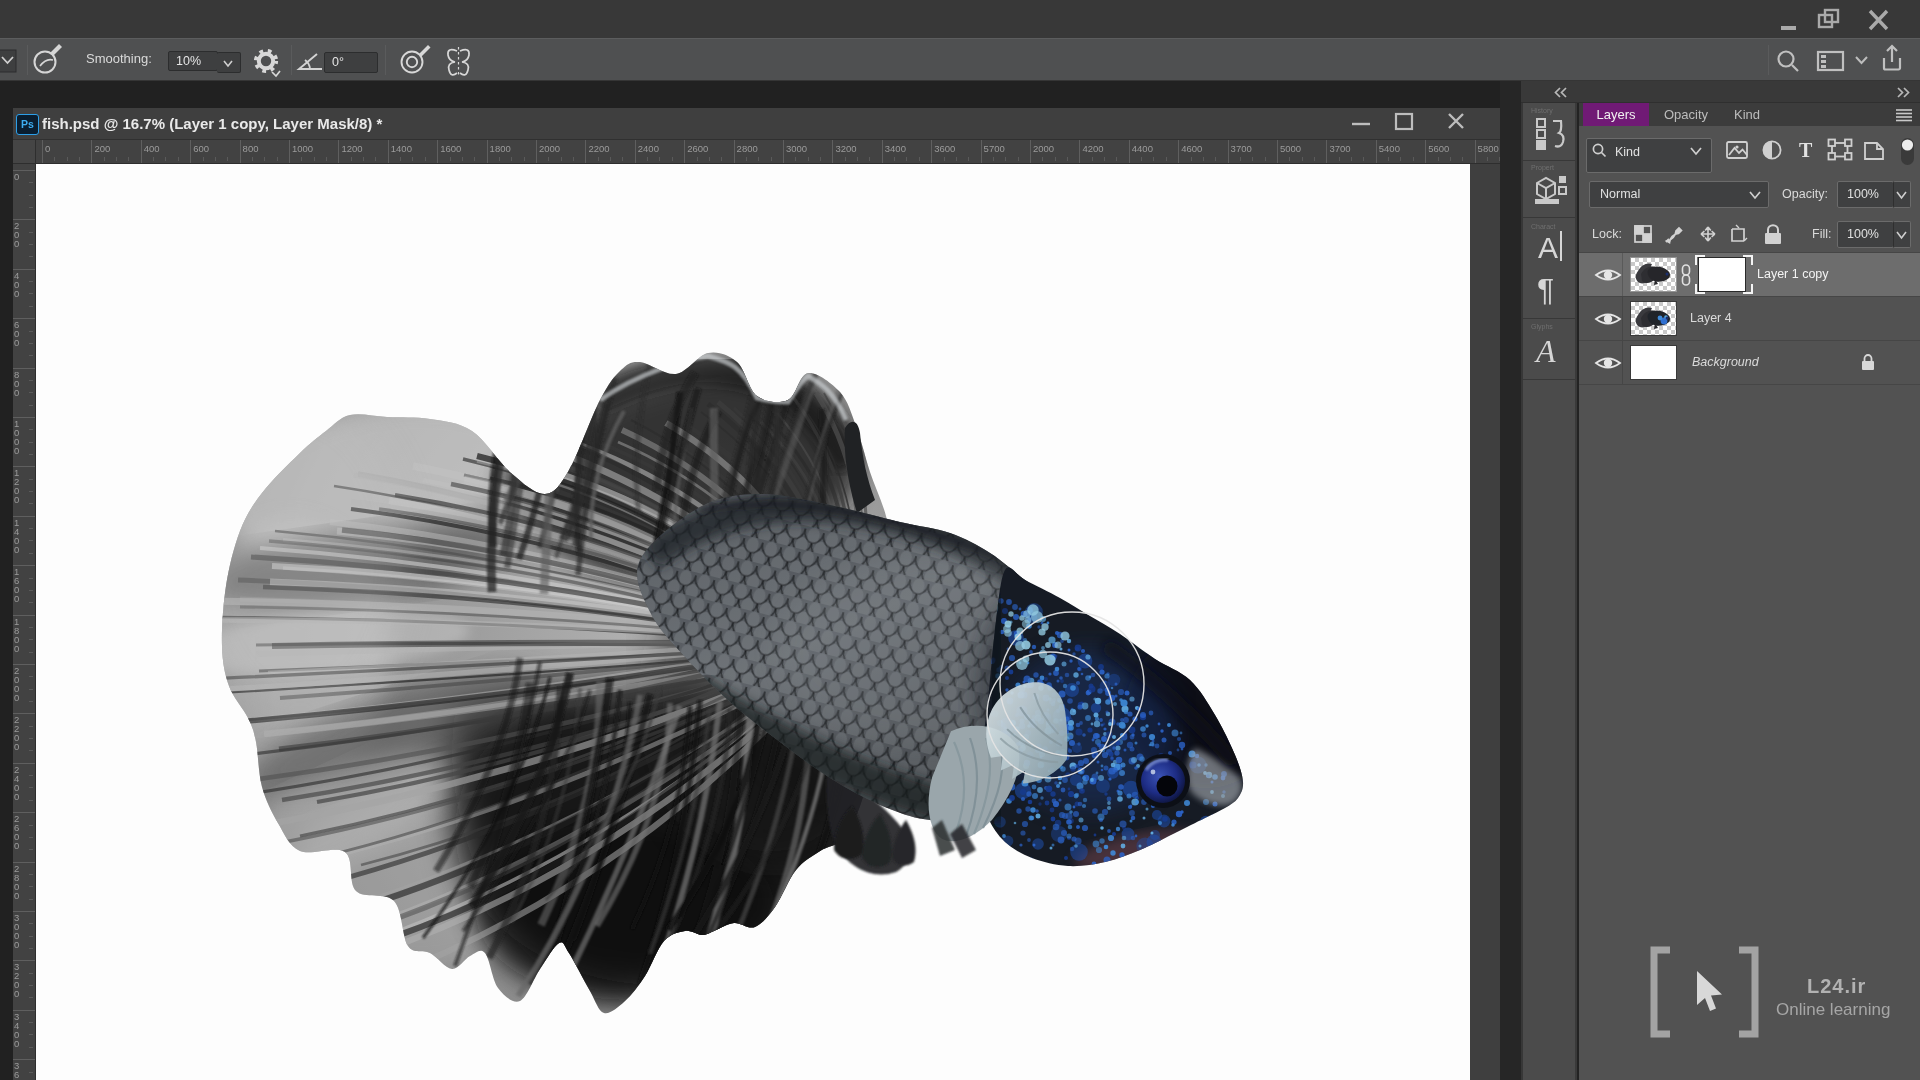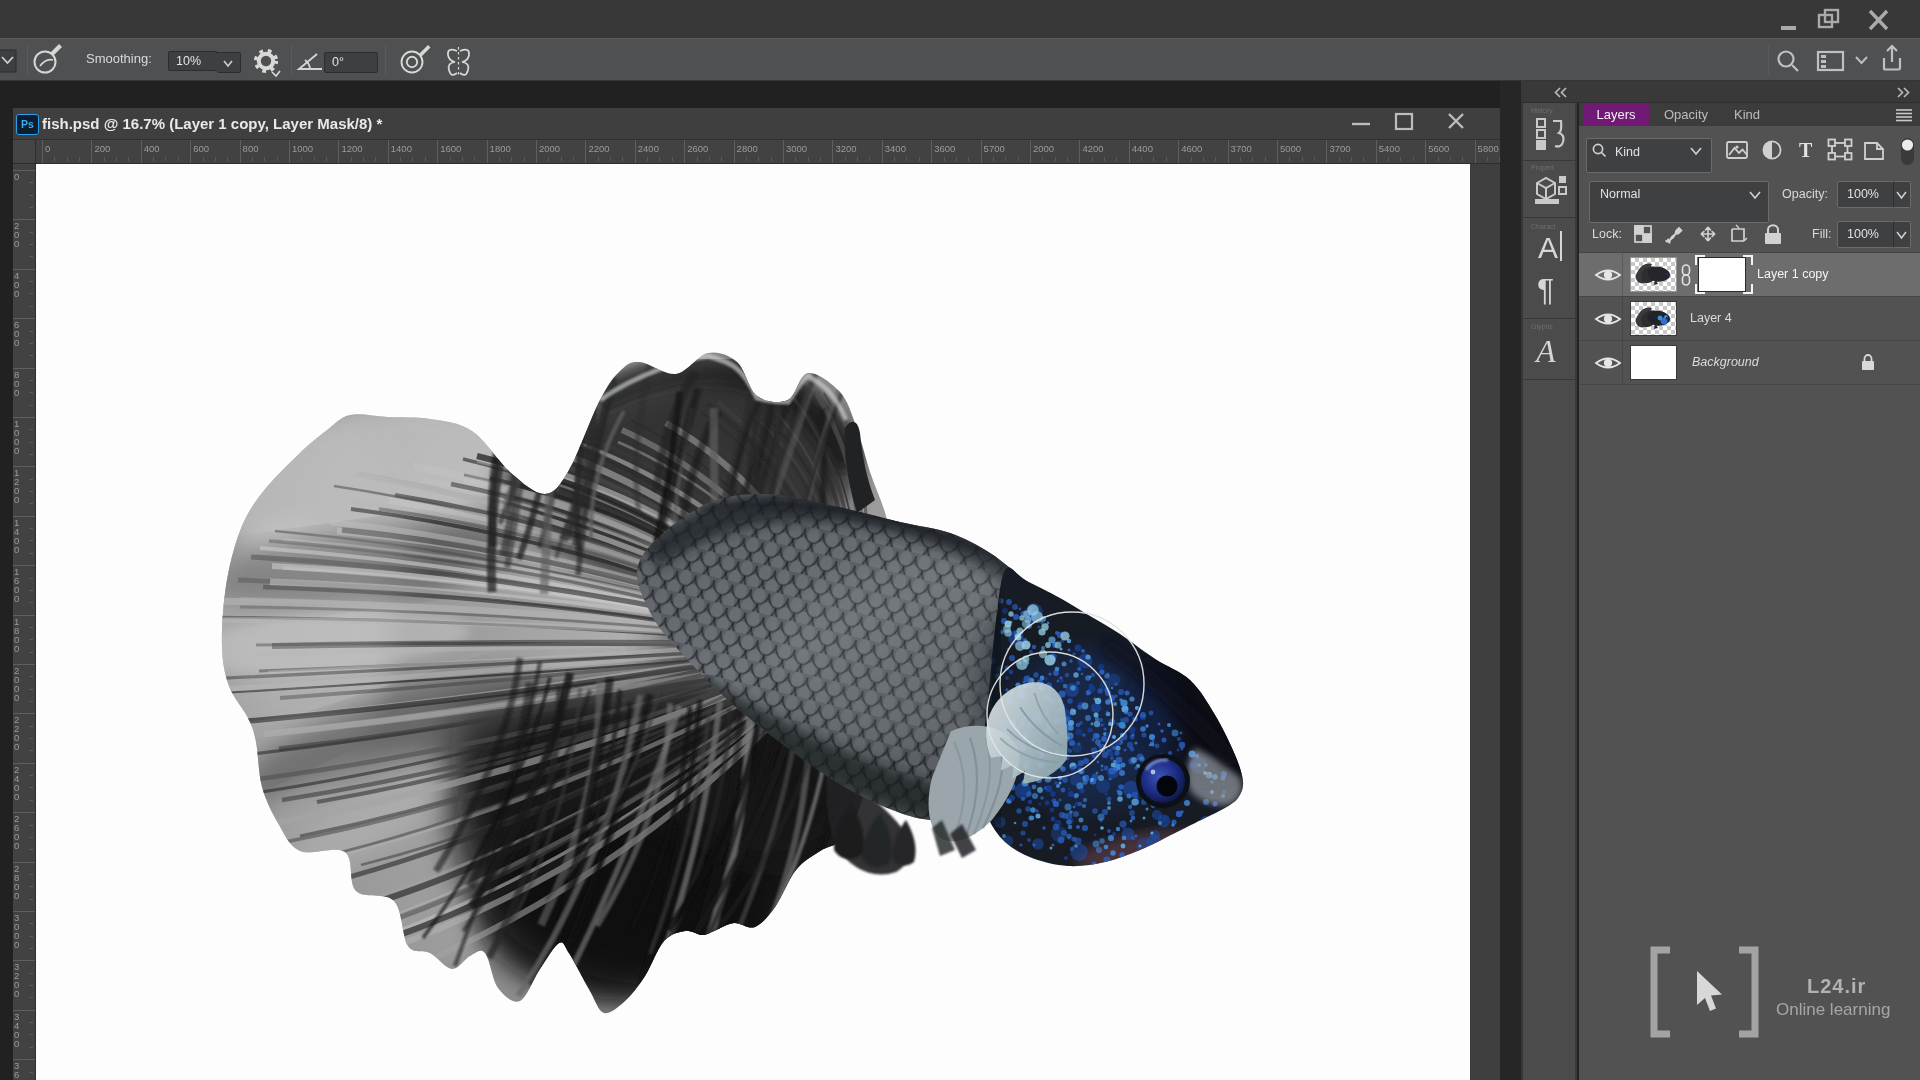--- a/index.html
+++ b/index.html
@@ -1389,21 +1389,21 @@
         <rect x="266" y="18" width="6.5" height="6.5" fill="#525252"></rect>
   </g>
   <g fill="none" stroke="#d0d0d0" stroke-width="1.8">
    <path d="M286 8 h12 l6 6 v10 h-18 Z"></path>
    <path d="M298 8 v6 h6"></path>
   </g>
   <rect x="322" y="3" width="13" height="27" rx="6.5" fill="#3a3a3a"></rect>
   <circle cx="328.5" cy="10" r="5.6" fill="#ececec"></circle>
  </svg>
 
- <div class="combo" style="left:10px;top:78px;width:180px;height:42px;padding:5px 0 12px 10px">Normal
+ <div class="combo" style="left:10px;top:78px;width:180px;height:27px;padding:5px 0 12px 10px">Normal
    <svg width="20" height="20" style="position:absolute;right:2px;top:3px">
         <path d="M4 7 l5 6 l5 -6" fill="none" stroke="#cfcfcf" stroke-width="1.7"></path>
       </svg>
  </div>
  <div class="pnltxt" style="left:203px;top:84px">Opacity:</div>
  <div class="combo" style="left:258px;top:78px;width:57px;height:27px;padding:5px 0 0 9px">100%</div>
  <div class="combo" style="left:314px;top:78px;width:18px;height:27px;border-left:1px solid #2f2f2f">
    <svg width="16" height="25">
         <path d="M3 10 l4.5 6 l4.5 -6" fill="none" stroke="#cfcfcf" stroke-width="1.6"></path>
       </svg></div>

